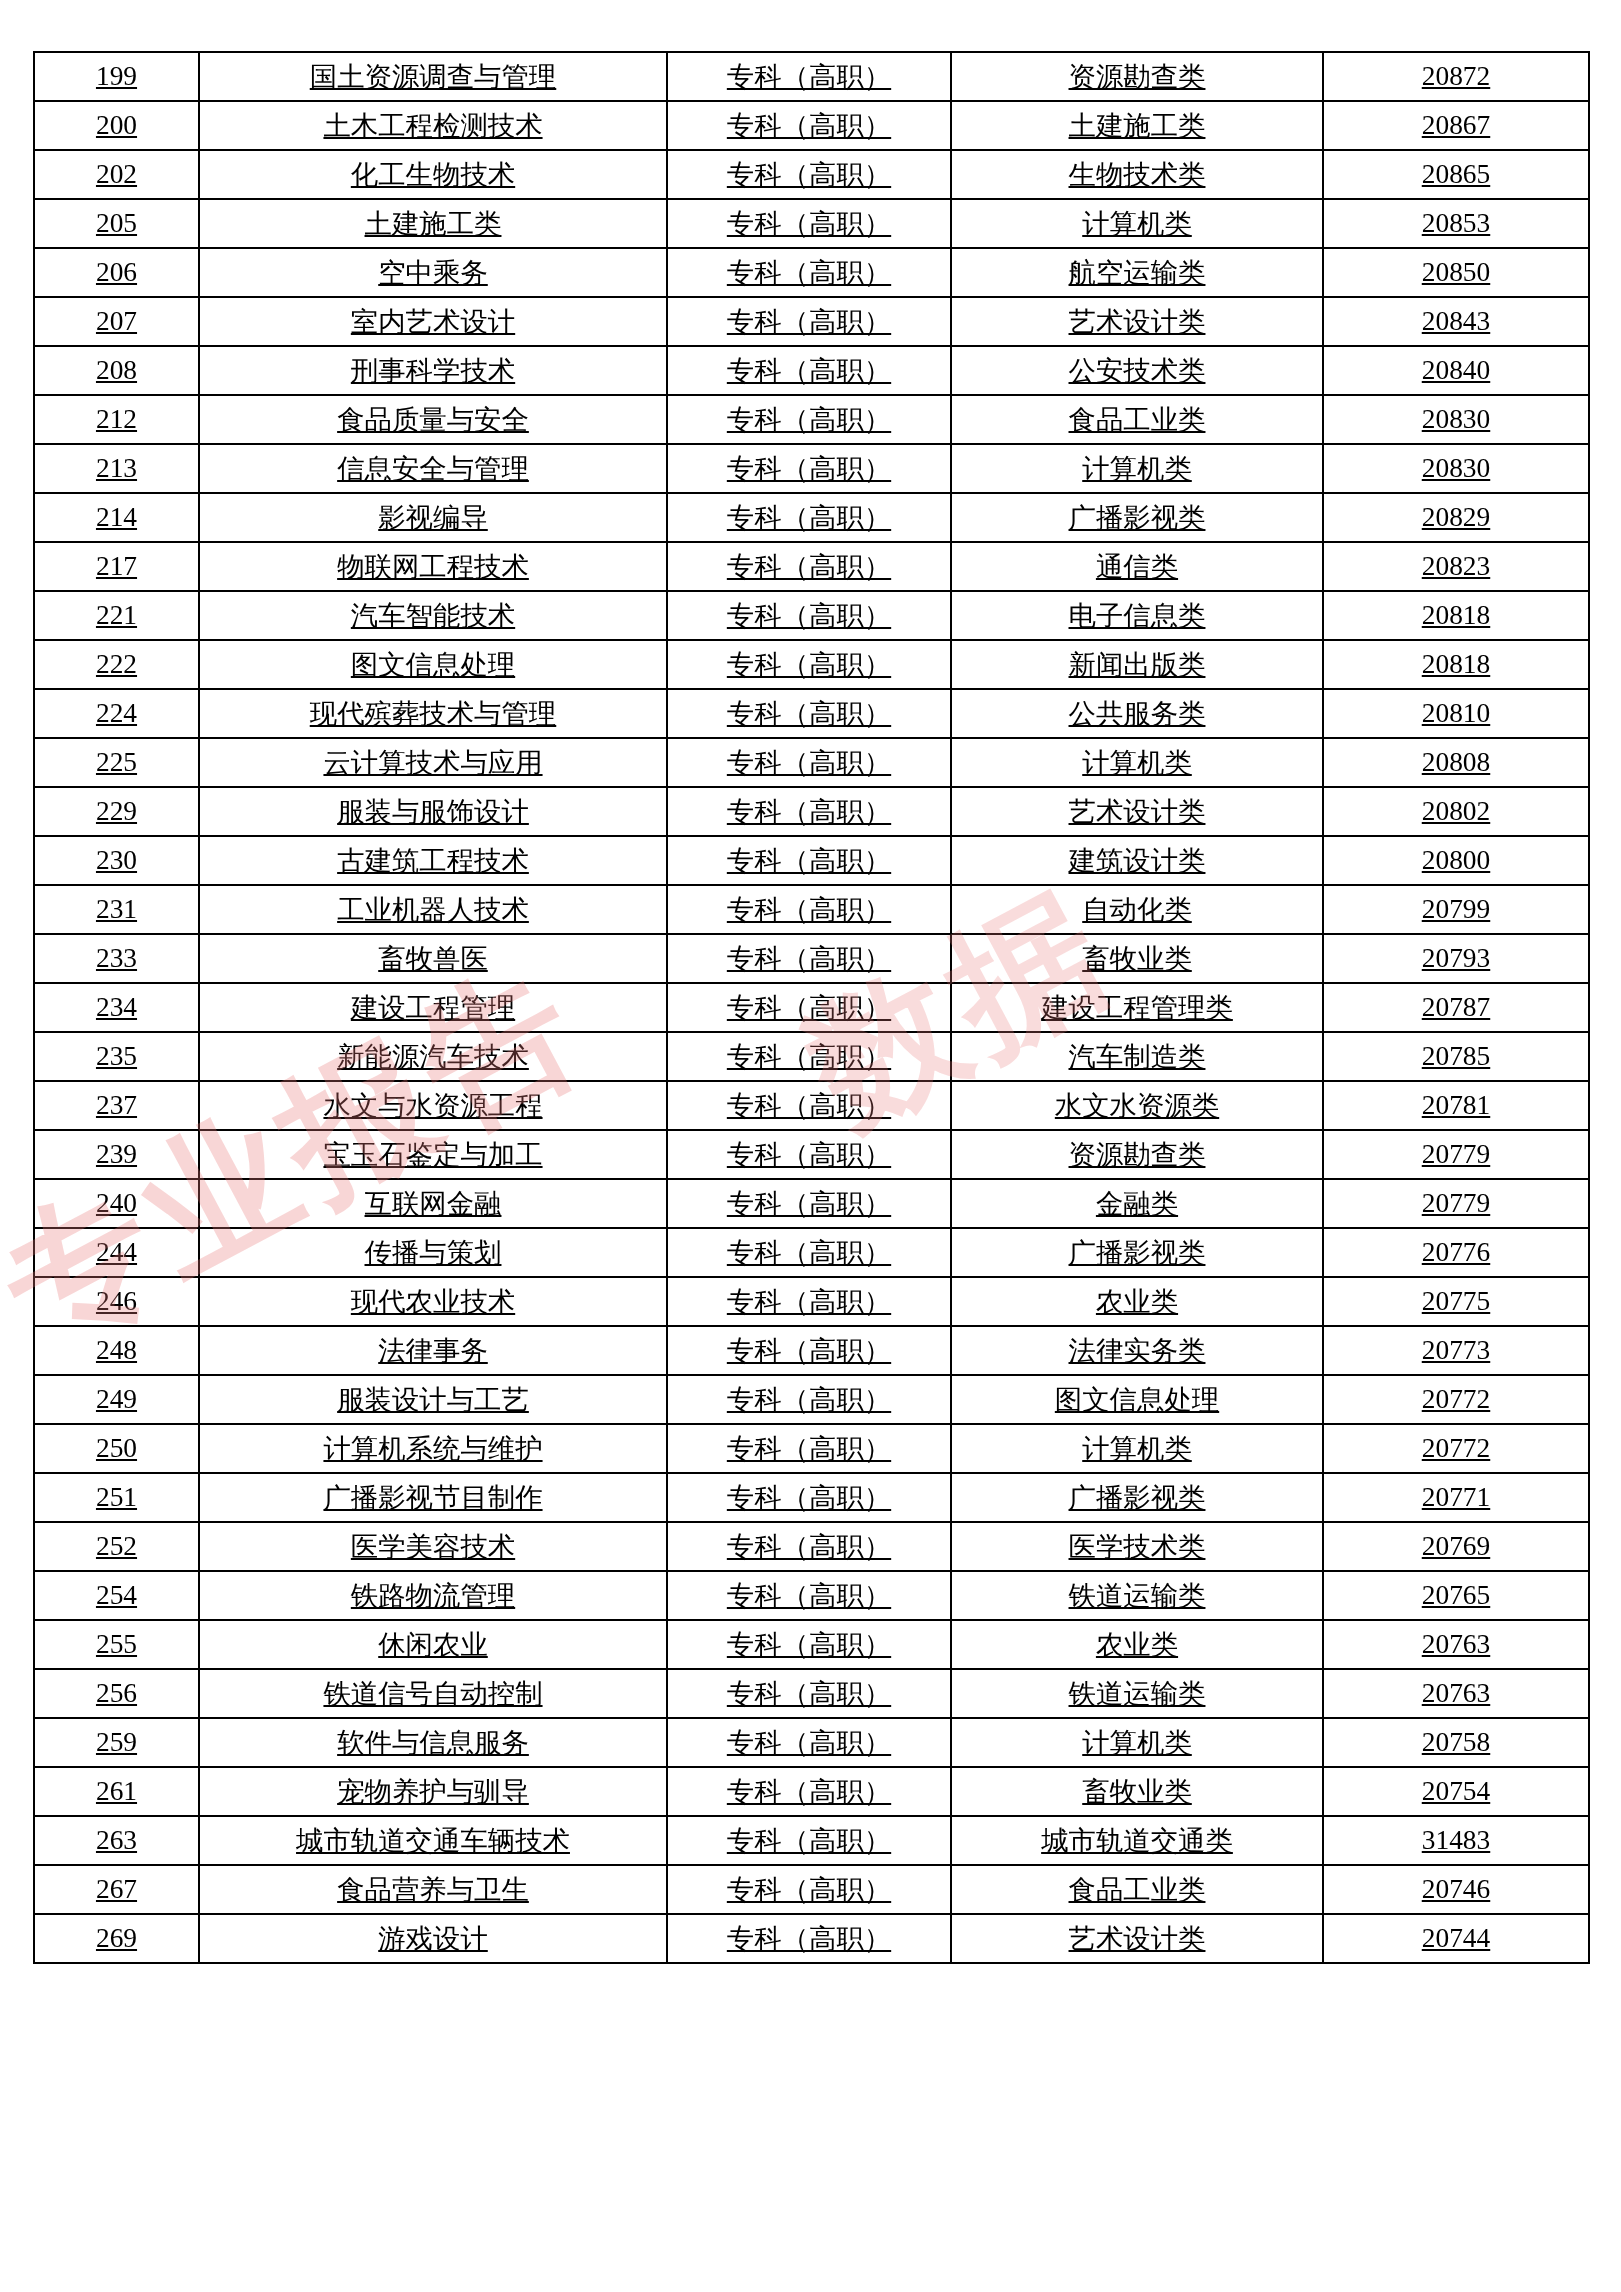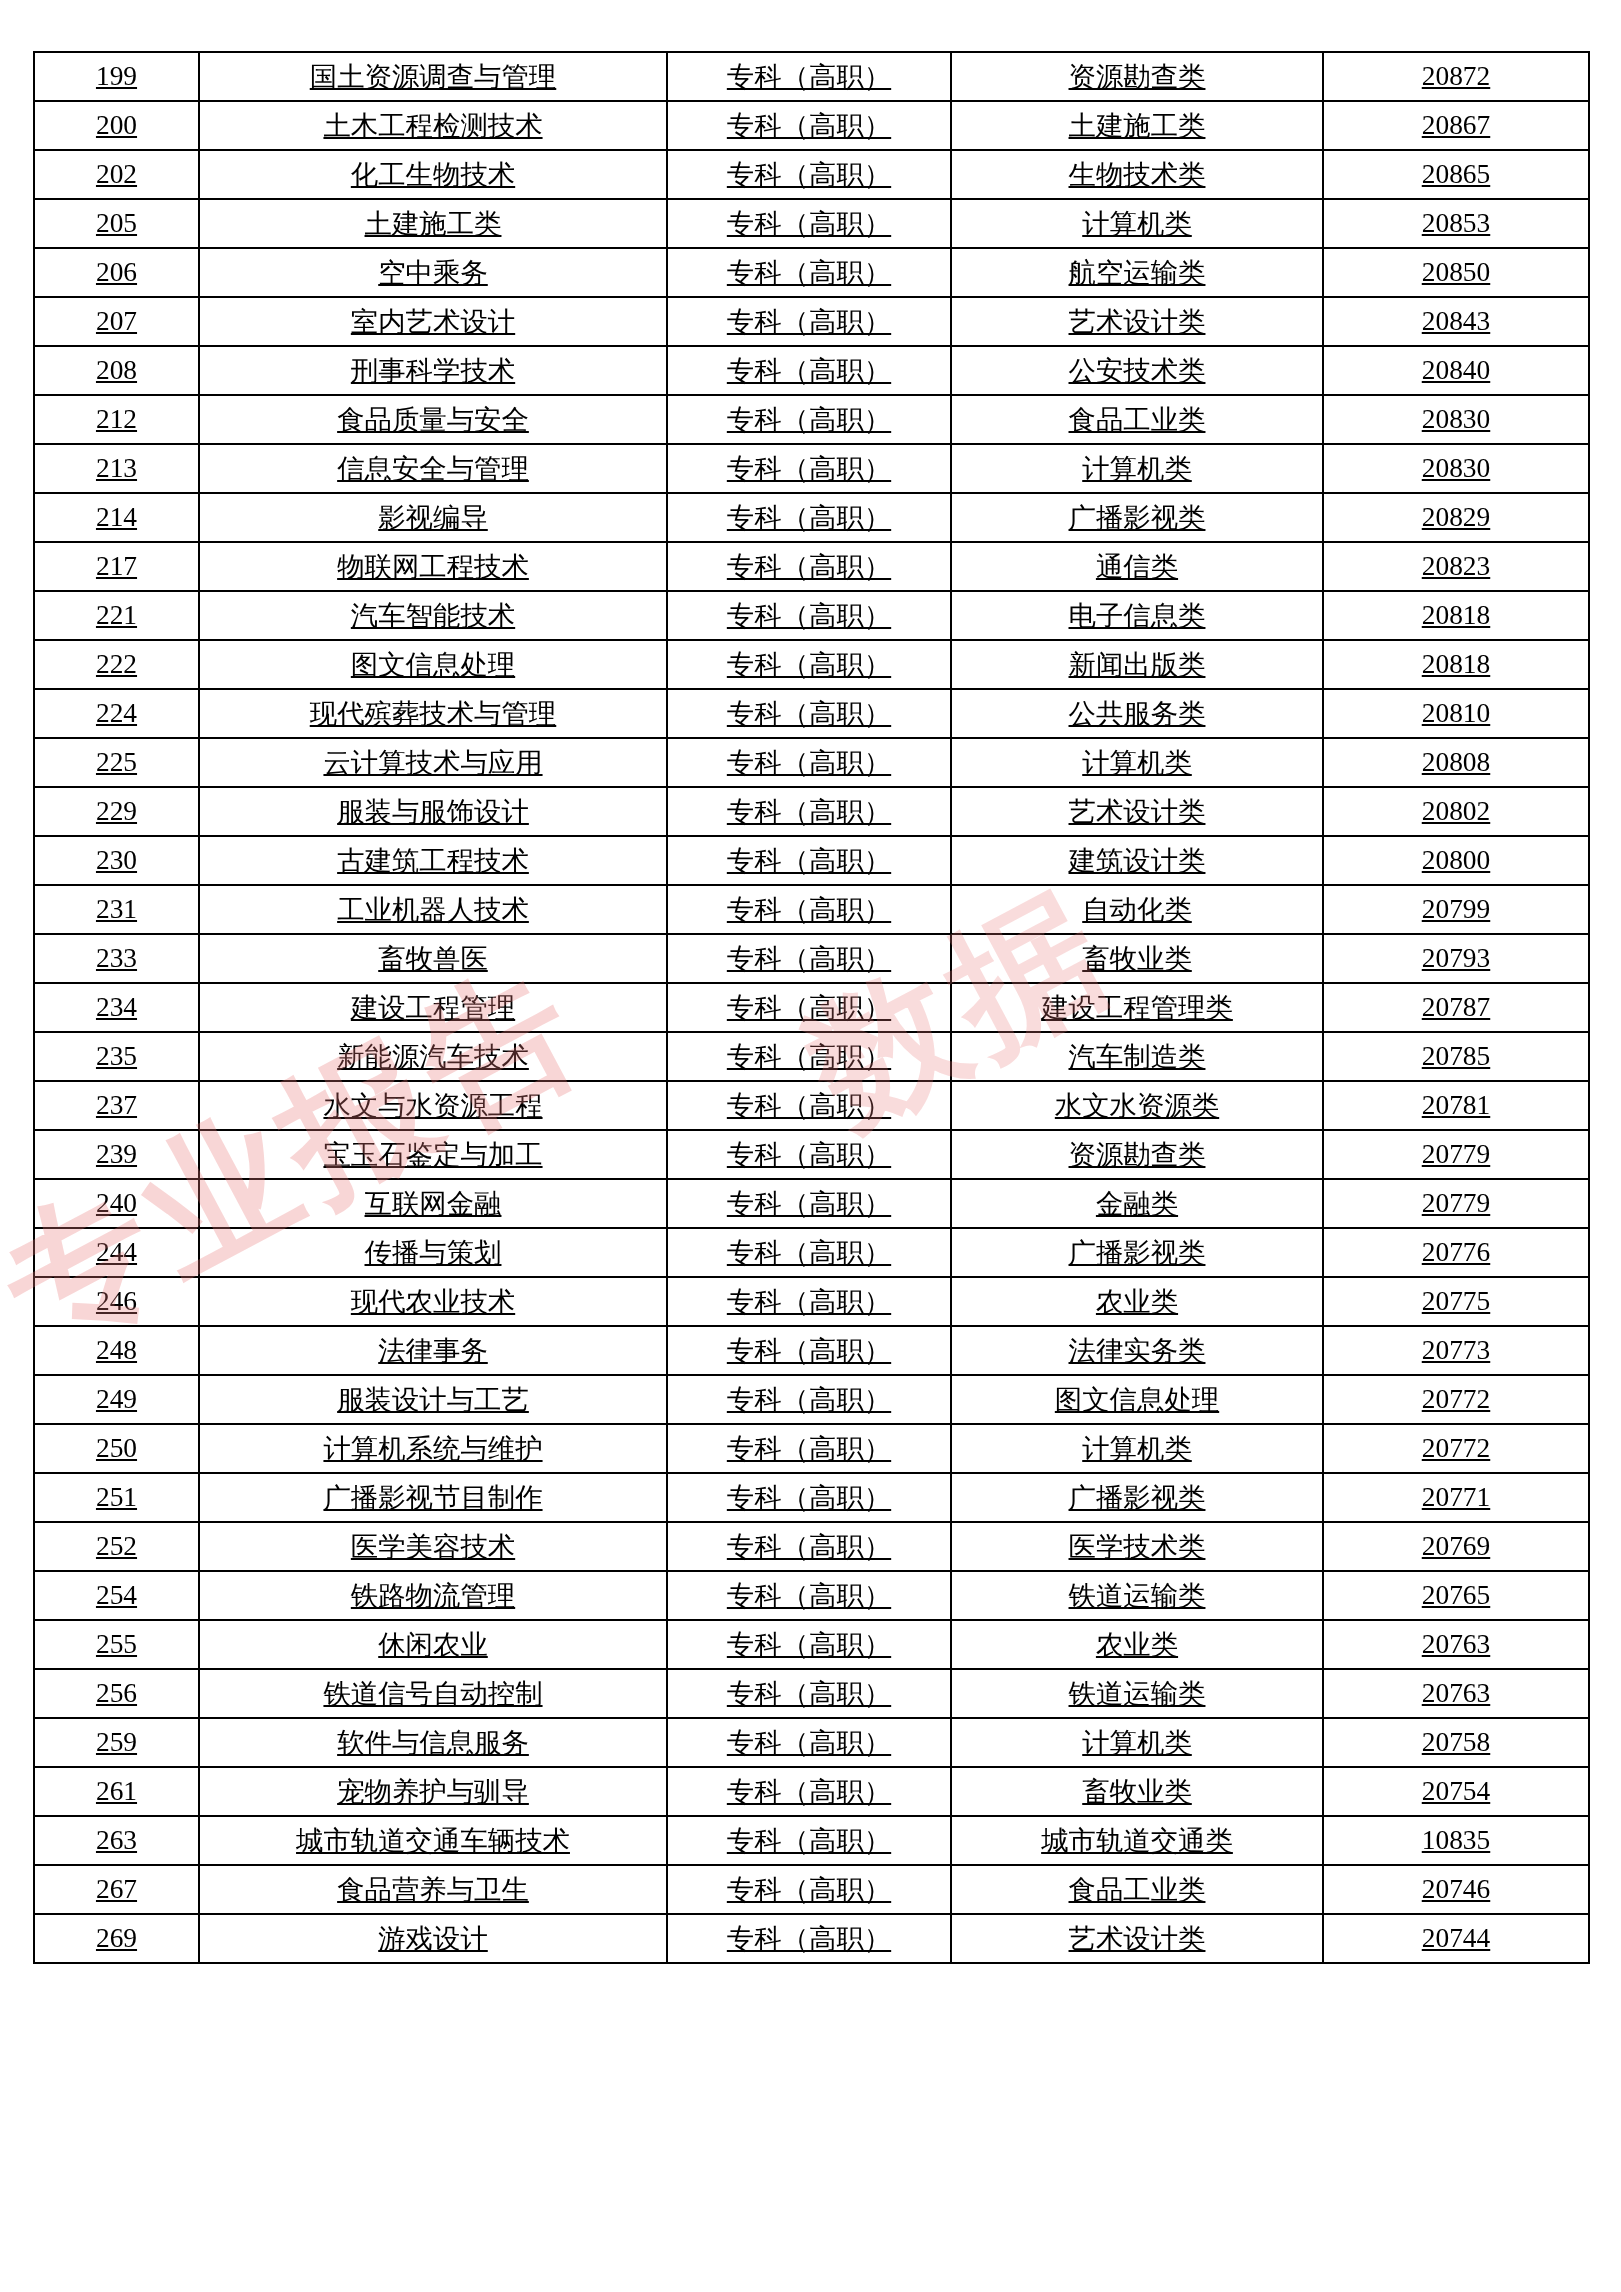--- a/index.html
+++ b/index.html
@@ -351,21 +351,21 @@
           <td class="cn">宠物养护与驯导</td>
           <td class="cn">专科（高职）</td>
           <td class="cn">畜牧业类</td>
           <td class="num">20754</td>
         </tr>
         <tr>
           <td class="num">263</td>
           <td class="cn">城市轨道交通车辆技术</td>
           <td class="cn">专科（高职）</td>
           <td class="cn">城市轨道交通类</td>
-          <td class="num">10835</td>
+          <td class="num">31483</td>
         </tr>
         <tr>
           <td class="num">267</td>
           <td class="cn">食品营养与卫生</td>
           <td class="cn">专科（高职）</td>
           <td class="cn">食品工业类</td>
           <td class="num">20746</td>
         </tr>
         <tr>
           <td class="num">269</td>

